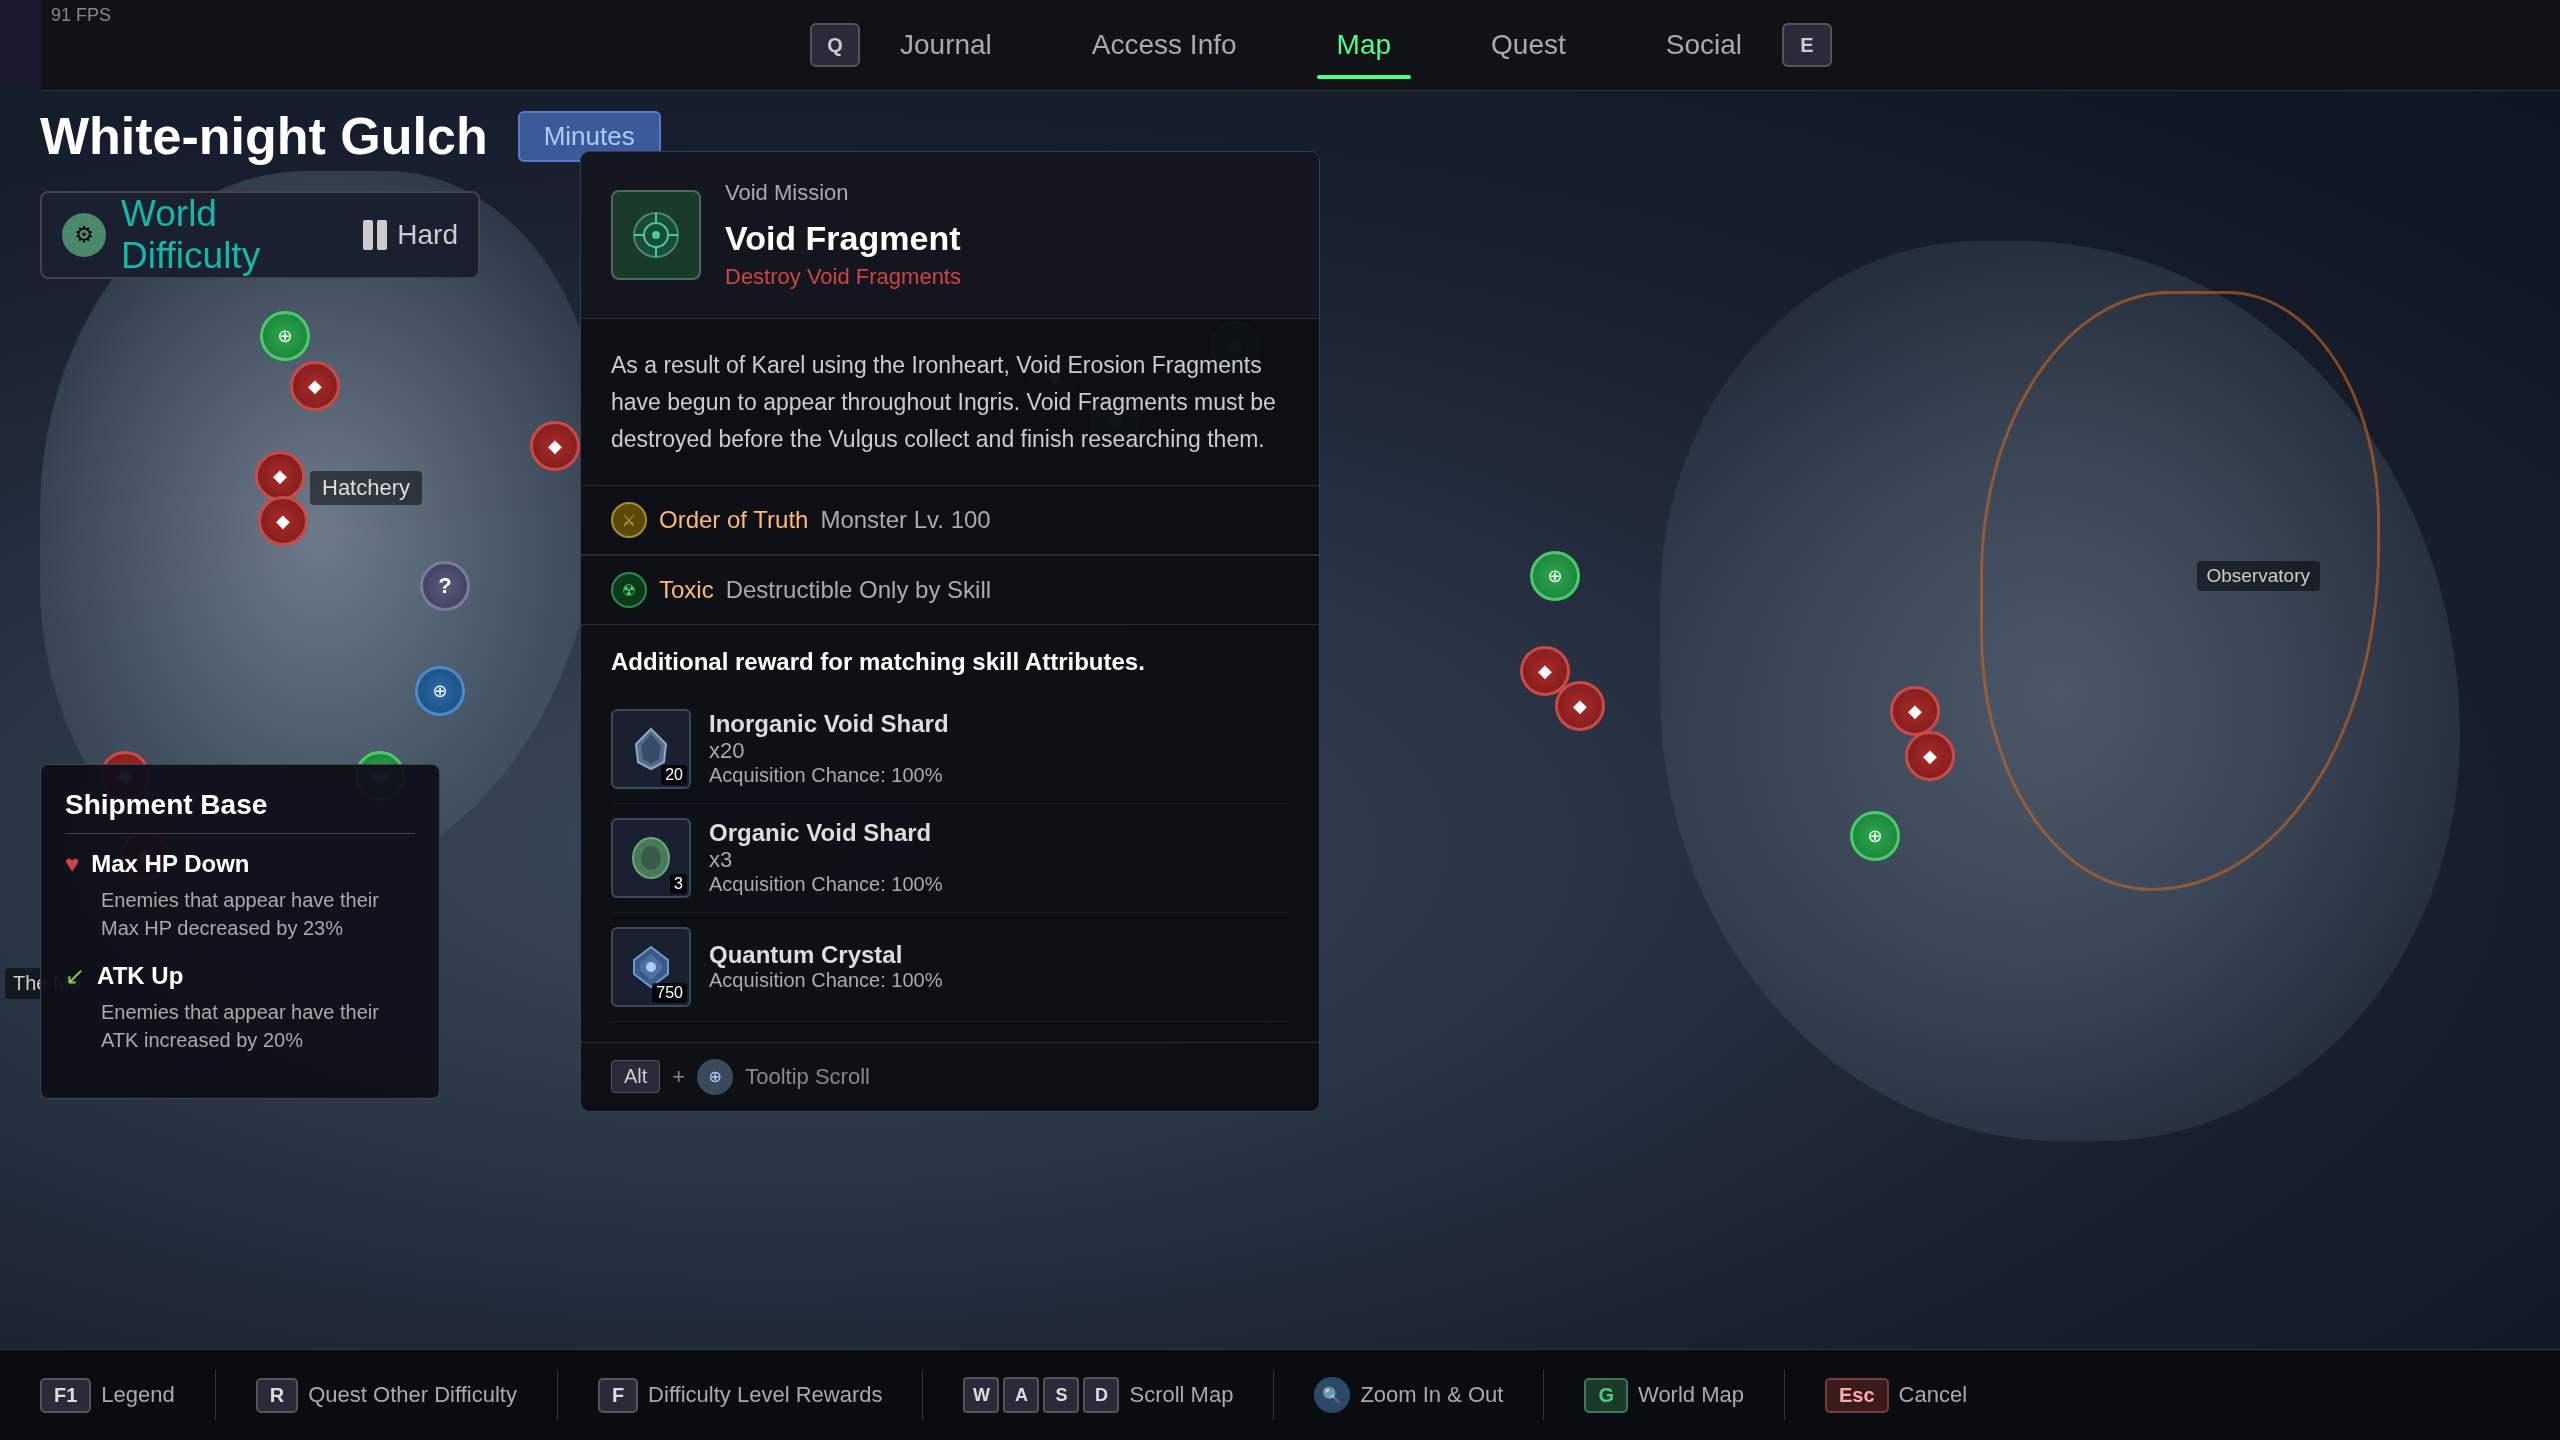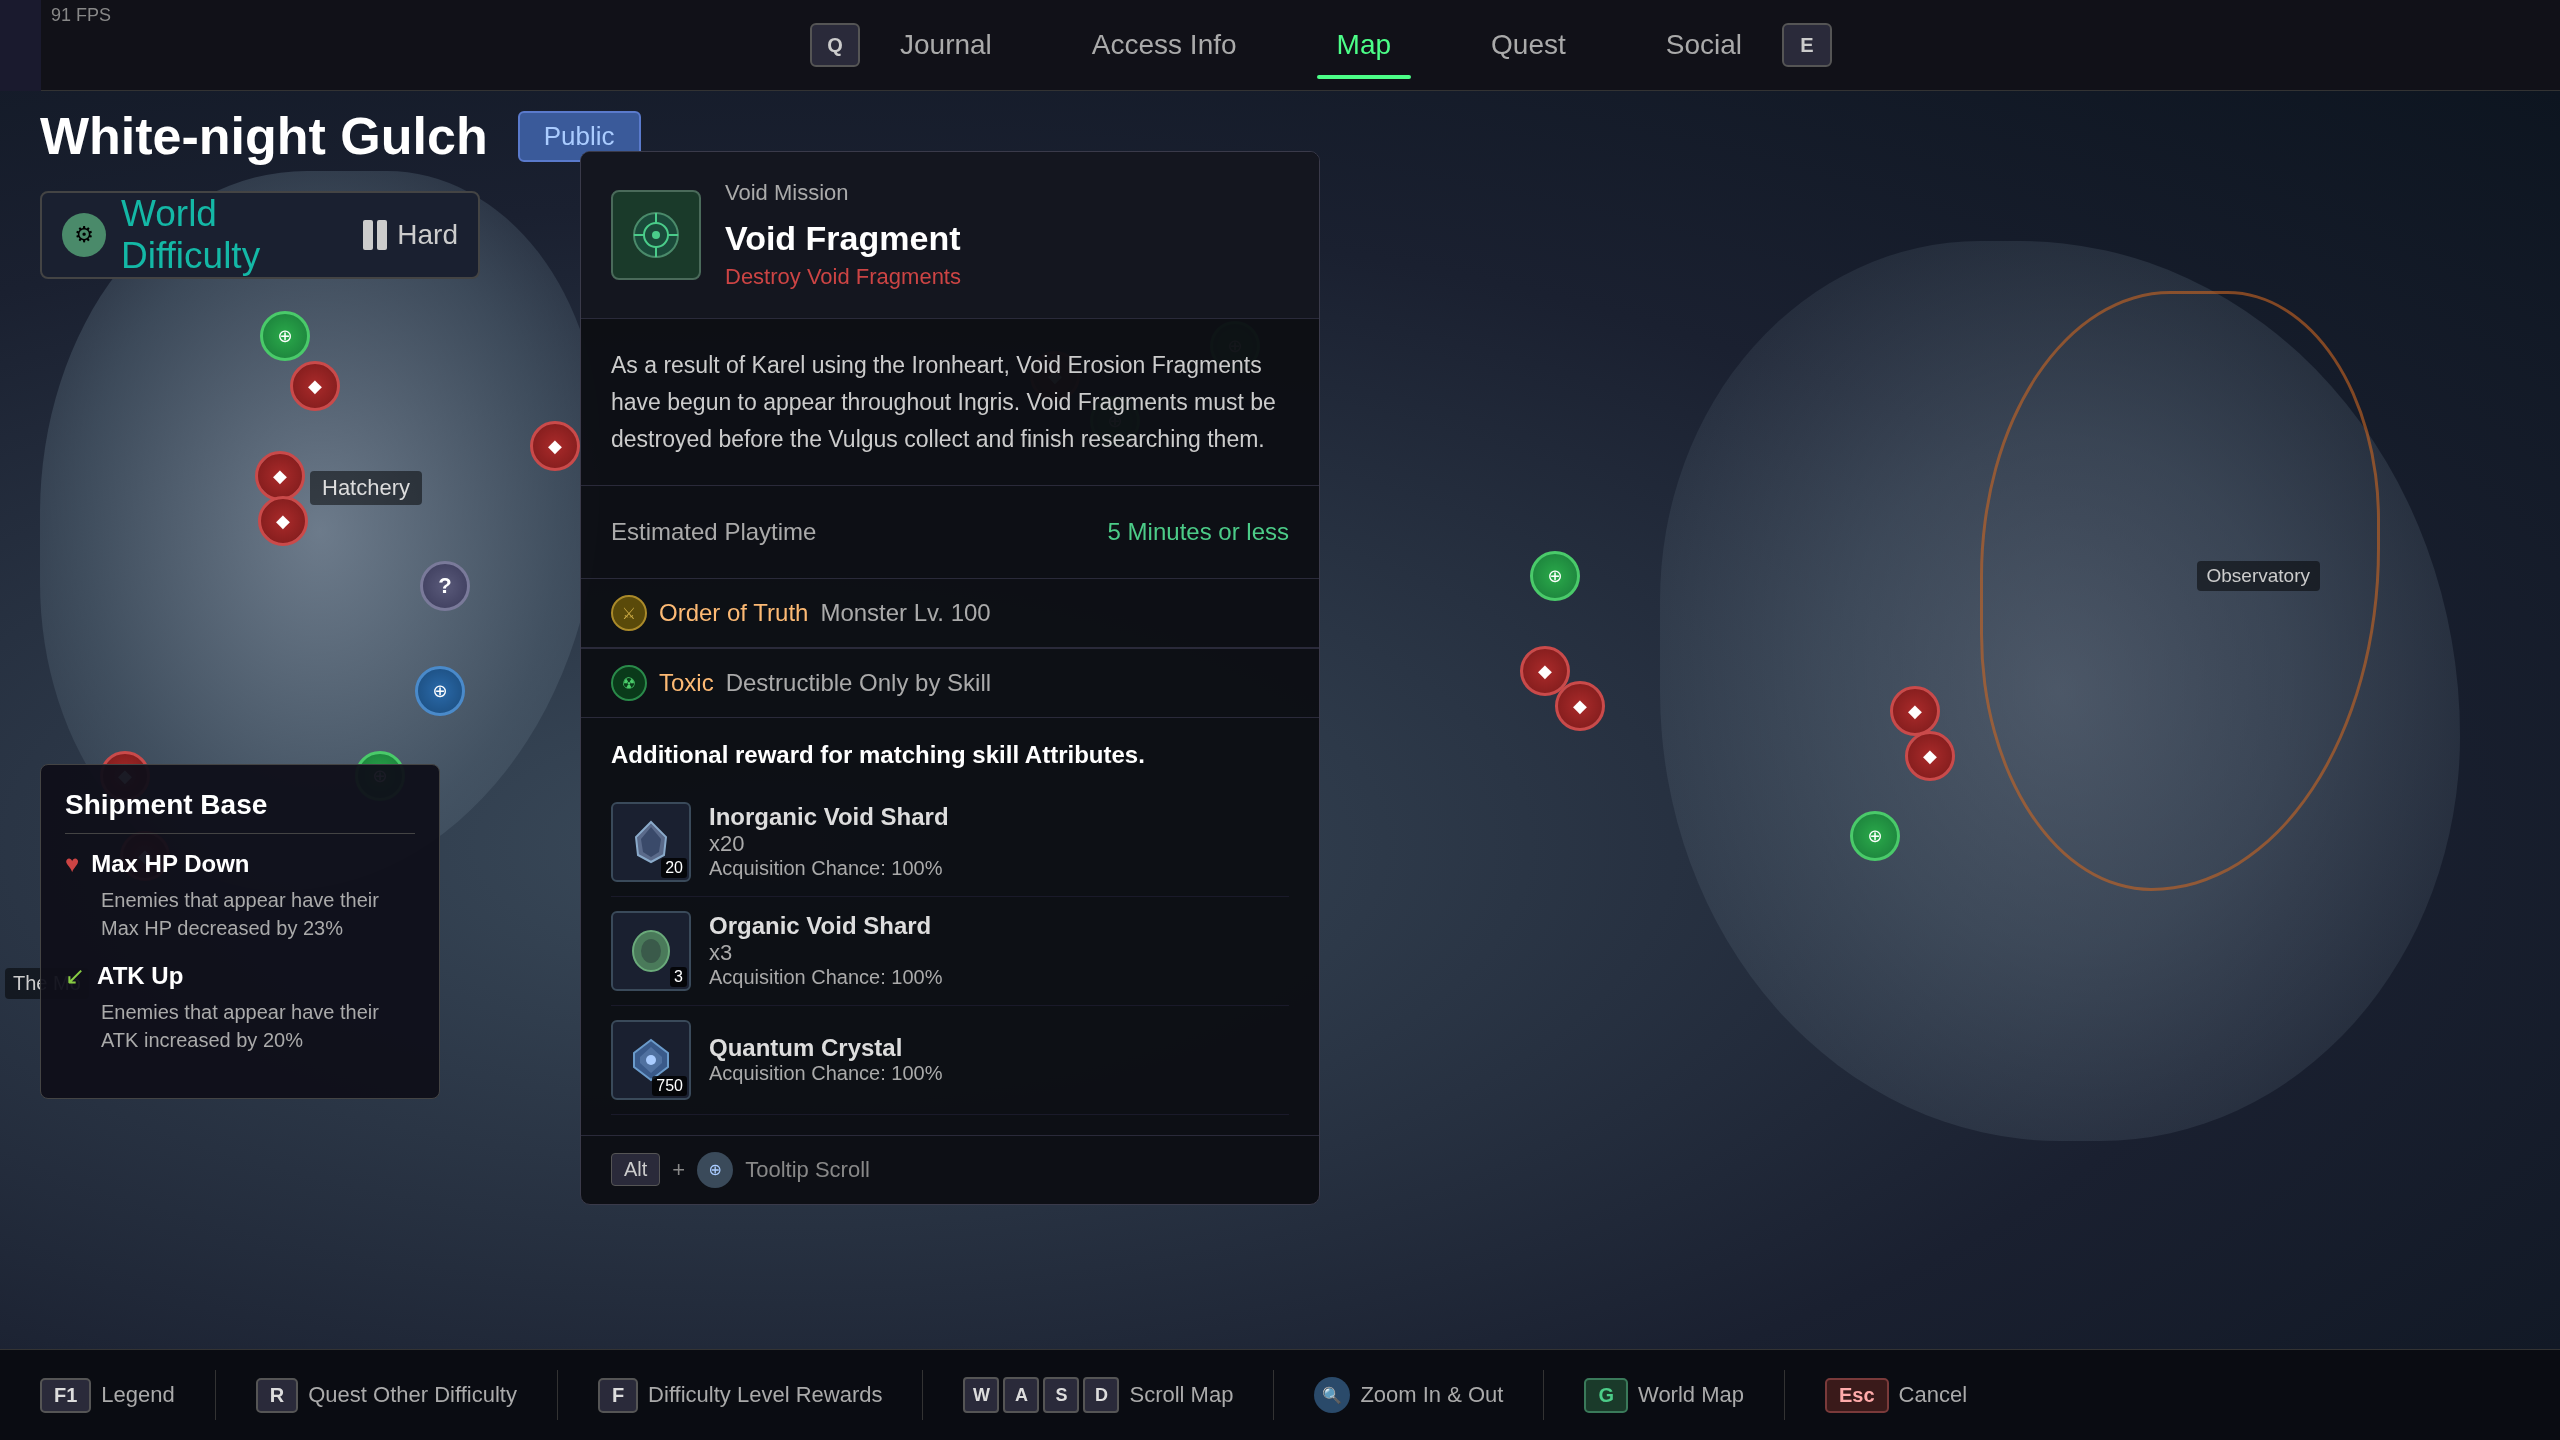--- a/index.html
+++ b/index.html
@@ -617,21 +617,21 @@
 </div>
 
 <div id="map-area">
   <div id="map-bg"></div>
   <div class="terrain-main"></div>
   <div class="terrain-right"></div>
   <div class="orange-border-right"></div>
 
   <div class="location-header">
     <span class="location-title">White-night Gulch</span>
-    <span class="public-badge">Public</span>
+    <span class="public-badge">Minutes</span>
   </div>
 
   <div class="difficulty-btn">
     <div class="difficulty-icon">⚙</div>
     <span class="difficulty-label">World Difficulty</span>
     <div class="difficulty-level">
       <div class="difficulty-bars">
         <div class="diff-bar"></div>
         <div class="diff-bar"></div>
       </div>
@@ -721,26 +721,20 @@
       </div>
       <div class="mission-title-area">
         <div class="mission-category">Void Mission</div>
         <div class="mission-name">Void Fragment</div>
         <div class="mission-action">Destroy Void Fragments</div>
       </div>
     </div>
 
     <div class="mission-desc">As a result of Karel using the Ironheart, Void Erosion Fragments have begun to appear throughout Ingris. Void Fragments must be destroyed before the Vulgus collect and finish researching them.</div>
 
-    <div class="mission-stats">
-      <div class="mission-stat-row">
-        <span class="stat-label">Estimated Playtime</span>
-        <span class="stat-value-green">5 Minutes or less</span>
-      </div>
-    </div>
 
     <div class="mission-attributes">
       <div class="attr-item">
         <div class="attr-icon attr-icon-gold">⚔</div>
         <span class="attr-name">Order of Truth</span>
         <span class="attr-desc">Monster Lv. 100</span>
       </div>
     </div>
     <div class="mission-attributes" style="border-top: 1px solid #2a2a3a; padding-top: 16px;">
       <div class="attr-item">

